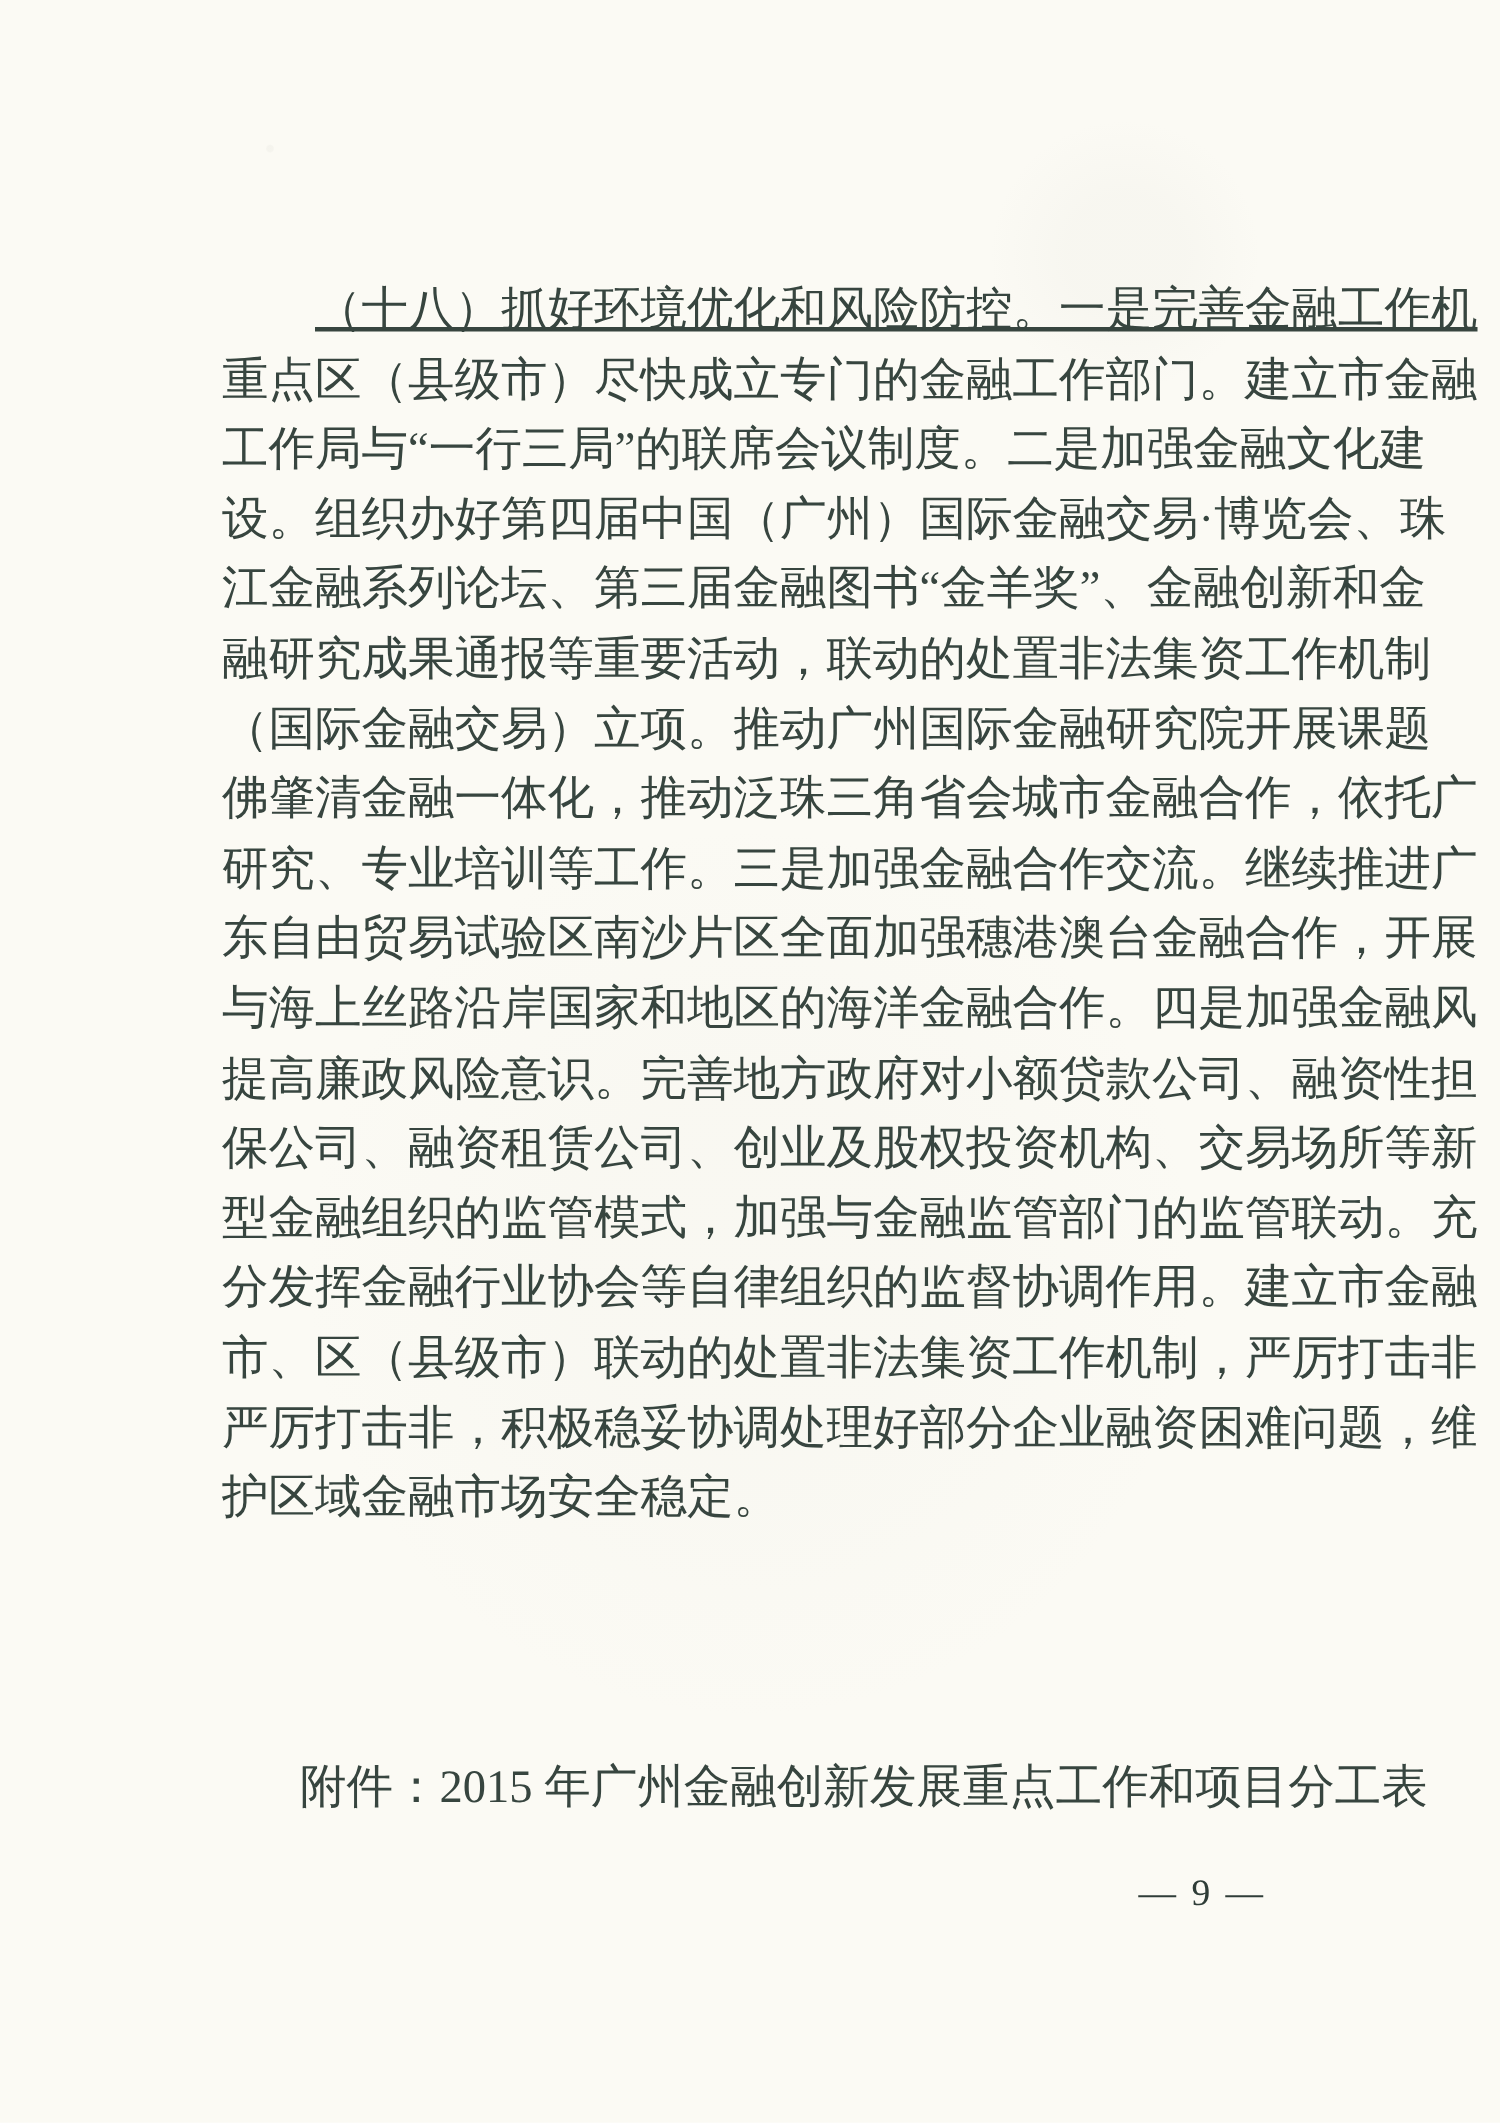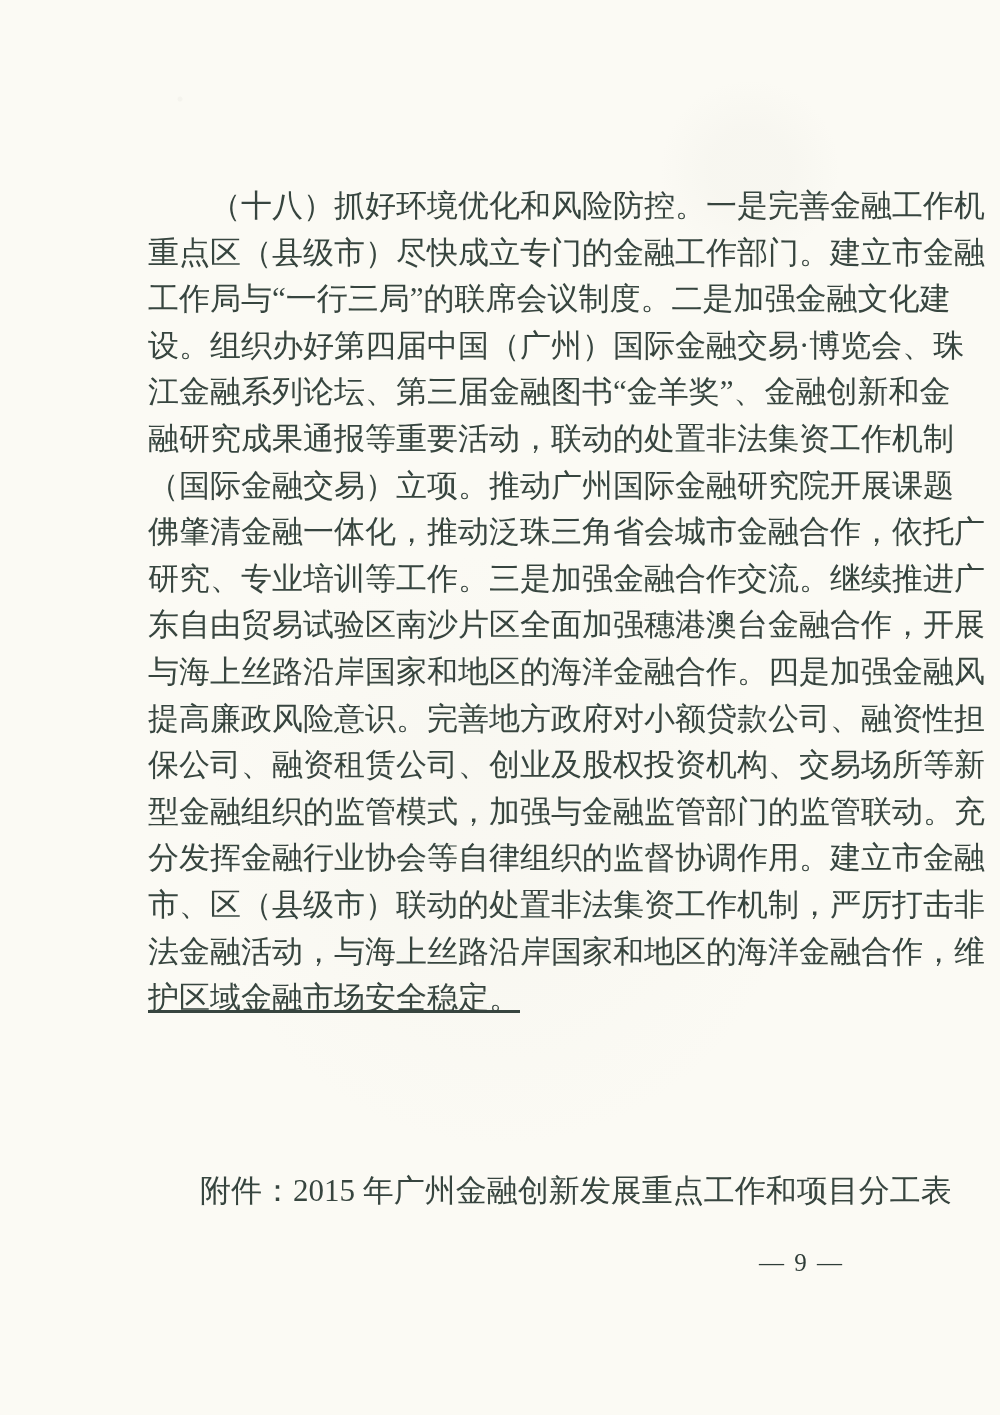--- a/index.html
+++ b/index.html
@@ -29,25 +29,25 @@
     font-size: 31px;
     height: 46.6px;
     line-height: 46.6px;
     text-align: justify;
     text-align-last: justify;
     white-space: nowrap;
     font-weight: 400;
   }
   .line.indent {
     text-indent: 62px;
+    text-decoration: underline;
   }
   .line.short {
     text-align: left;
     text-align-last: left;
-    text-decoration: underline;
   }
   .attachment-line {
     position: absolute;
     left: 200px;
     top: 1168px;
     width: 700px;
     font-size: 31px;
     line-height: 46px;
     white-space: nowrap;
   }
@@ -75,20 +75,20 @@
     <div class="line">（国际金融交易）立项。推动广州国际金融研究院开展课题</div>
     <div class="line">佛肇清金融一体化，推动泛珠三角省会城市金融合作，依托广</div>
     <div class="line">研究、专业培训等工作。三是加强金融合作交流。继续推进广</div>
     <div class="line">东自由贸易试验区南沙片区全面加强穗港澳台金融合作，开展</div>
     <div class="line">与海上丝路沿岸国家和地区的海洋金融合作。四是加强金融风</div>
     <div class="line">提高廉政风险意识。完善地方政府对小额贷款公司、融资性担</div>
     <div class="line">保公司、融资租赁公司、创业及股权投资机构、交易场所等新</div>
     <div class="line">型金融组织的监管模式，加强与金融监管部门的监管联动。充</div>
     <div class="line">分发挥金融行业协会等自律组织的监督协调作用。建立市金融</div>
     <div class="line">市、区（县级市）联动的处置非法集资工作机制，严厉打击非</div>
-    <div class="line">法金融活动，与海上丝路沿岸国家和地区的海洋金融合作，维</div>
+    <div class="line">严厉打击非，积极稳妥协调处理好部分企业融资困难问题，维</div>
     <div class="line short">护区域金融市场安全稳定。</div>
   </div>
 
   <div class="attachment-line">附件：2015 年广州金融创新发展重点工作和项目分工表</div>
 
   <div class="page-number">— 9 —</div>
 </div>
 
 </body></html>

